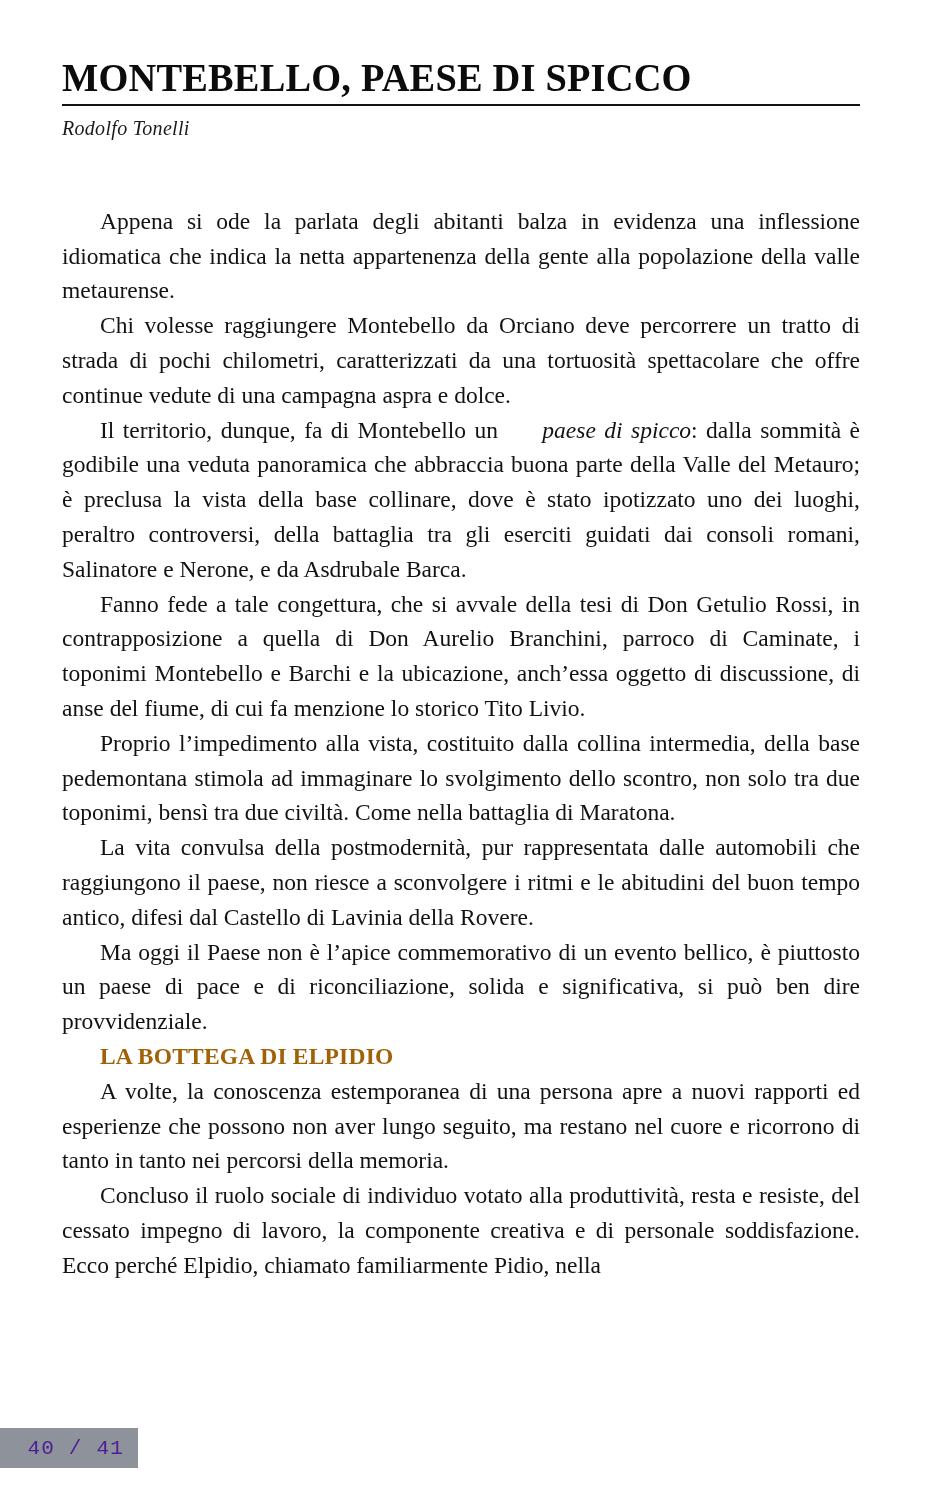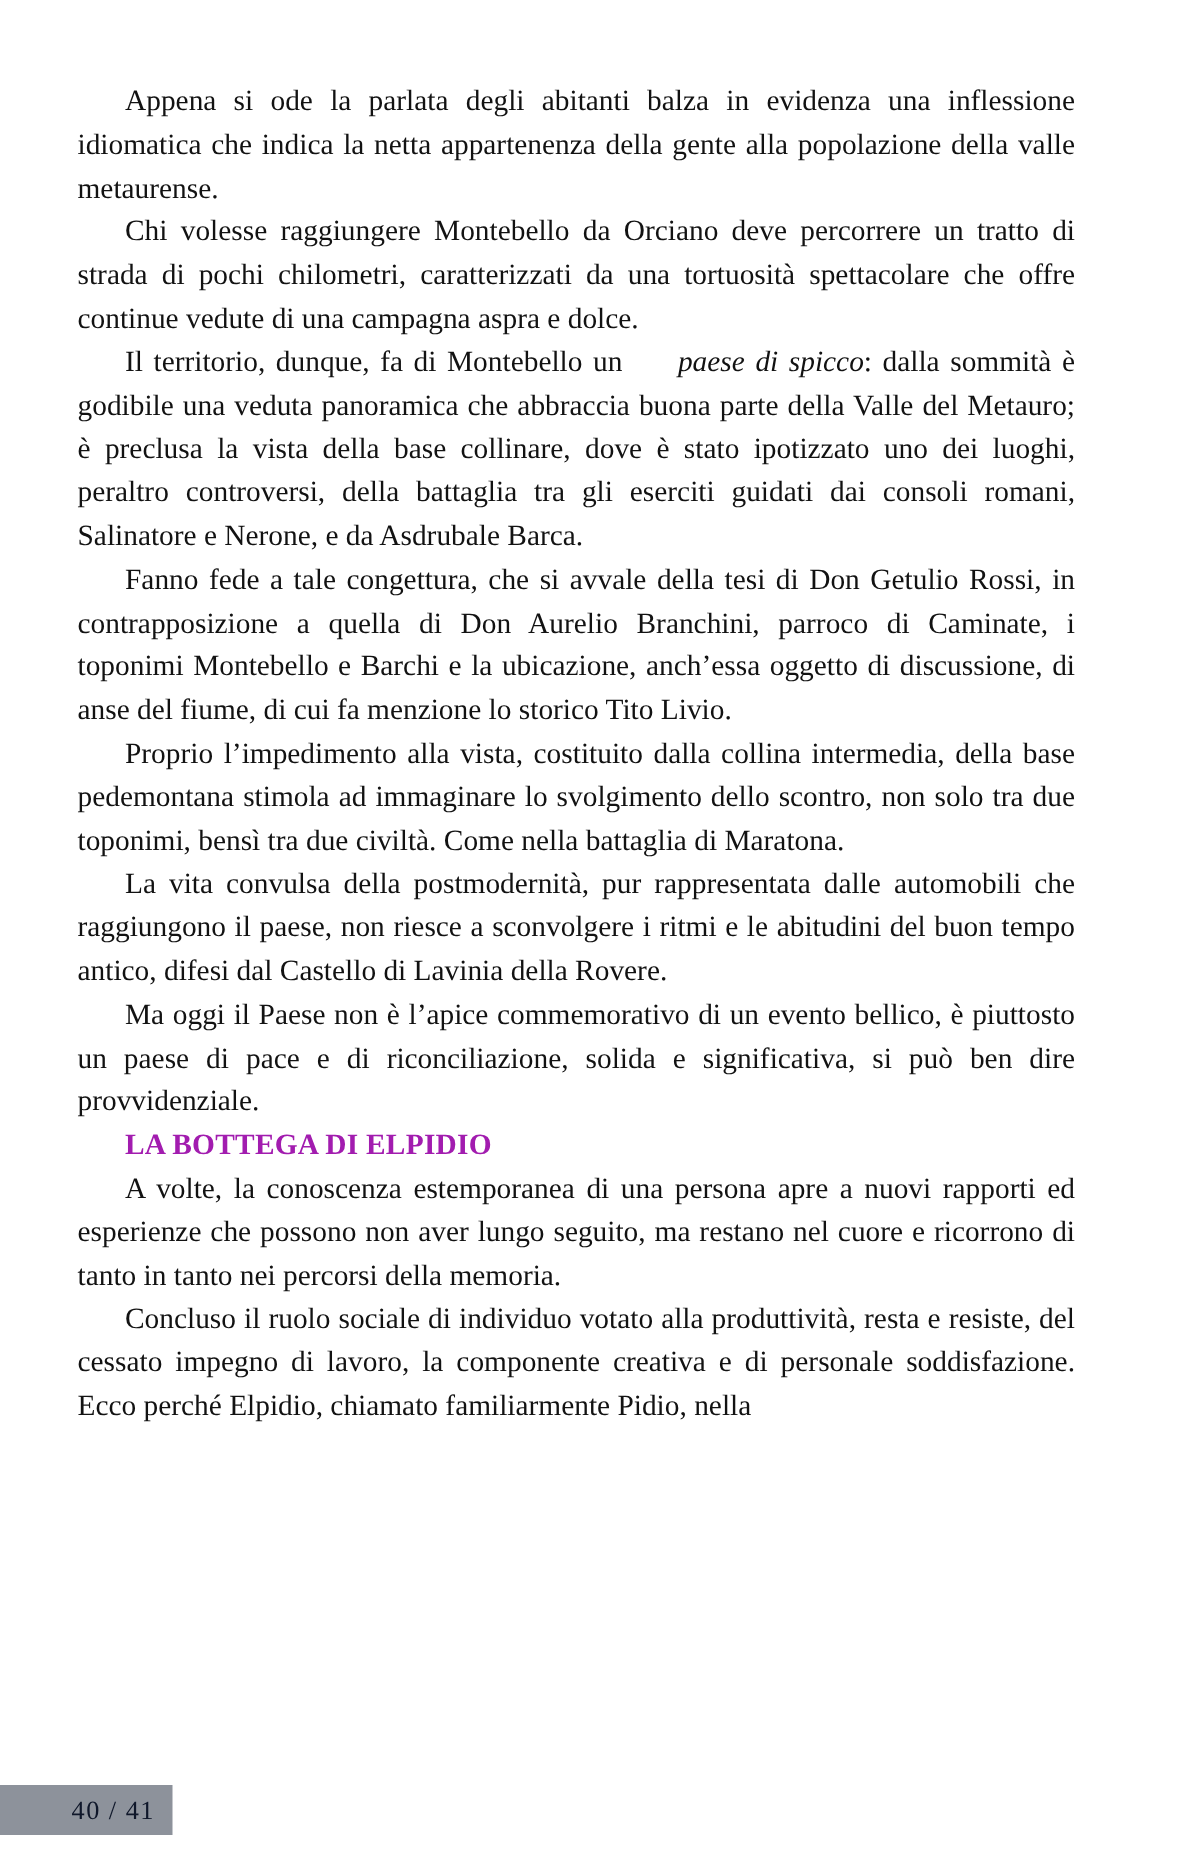--- a/index.html
+++ b/index.html
@@ -79,51 +79,56 @@
   }
 
   .section-heading {
     font-weight: bold;
     font-size: 23.5px;
     line-height: 34.8px;
     margin: 22px 0 0 0;
     text-indent: 0;
     text-align: left;
     letter-spacing: 0.2px;
-    color: #a21caf;
+    color: #a16207;
   }
 
   
   .page-badge {
     position: absolute;
     left: 0;
     top: 1428px;
     width: 138px;
     height: 40px;
     background: #8d929b;
     display: flex;
     align-items: center;
     justify-content: flex-end;
     box-sizing: border-box;
     padding-right: 14px;
   }
   .page-badge-label {
-    color: #0f172a;
+    color: #4c1d95;
     font-size: 21px;
     letter-spacing: 1.2px;
-    font-family: Liberation Serif, serif;
+    font-family: Liberation Mono, monospace;
   }
 </style>
 </head>
 <body>
 
 <div class="page">
 
   <div class="content">
 
+    <div class="title-block">
+      <h1 class="article-title">MONTEBELLO, PAESE DI SPICCO</h1>
+      <div class="title-rule"></div>
+      <div class="byline">Rodolfo Tonelli</div>
+    </div>
 
     <div class="body-text">
 
       <p>Appena si ode la parlata degli abitanti balza in evidenza una inflessione idiomatica che indica la netta appartenenza della gente alla popolazione della valle metaurense.</p>
 
       <p>Chi volesse raggiungere Montebello da Orciano deve percorrere un tratto di strada di pochi chilometri, caratterizzati da una tortuosità spettacolare che offre continue vedute di una campagna aspra e dolce.</p>
 
 
       <p><span>Il territorio, dunque, fa di Montebello un </span><em>paese di spicco</em><span>: dalla sommità è godibile una veduta panoramica che abbraccia buona parte della Valle del Metauro; è preclusa la vista della base collinare, dove è stato ipotizzato uno dei luoghi, peraltro controversi, della battaglia tra gli eserciti guidati dai consoli romani, Salinatore e Nerone, e da Asdrubale Barca.</span></p>
 

